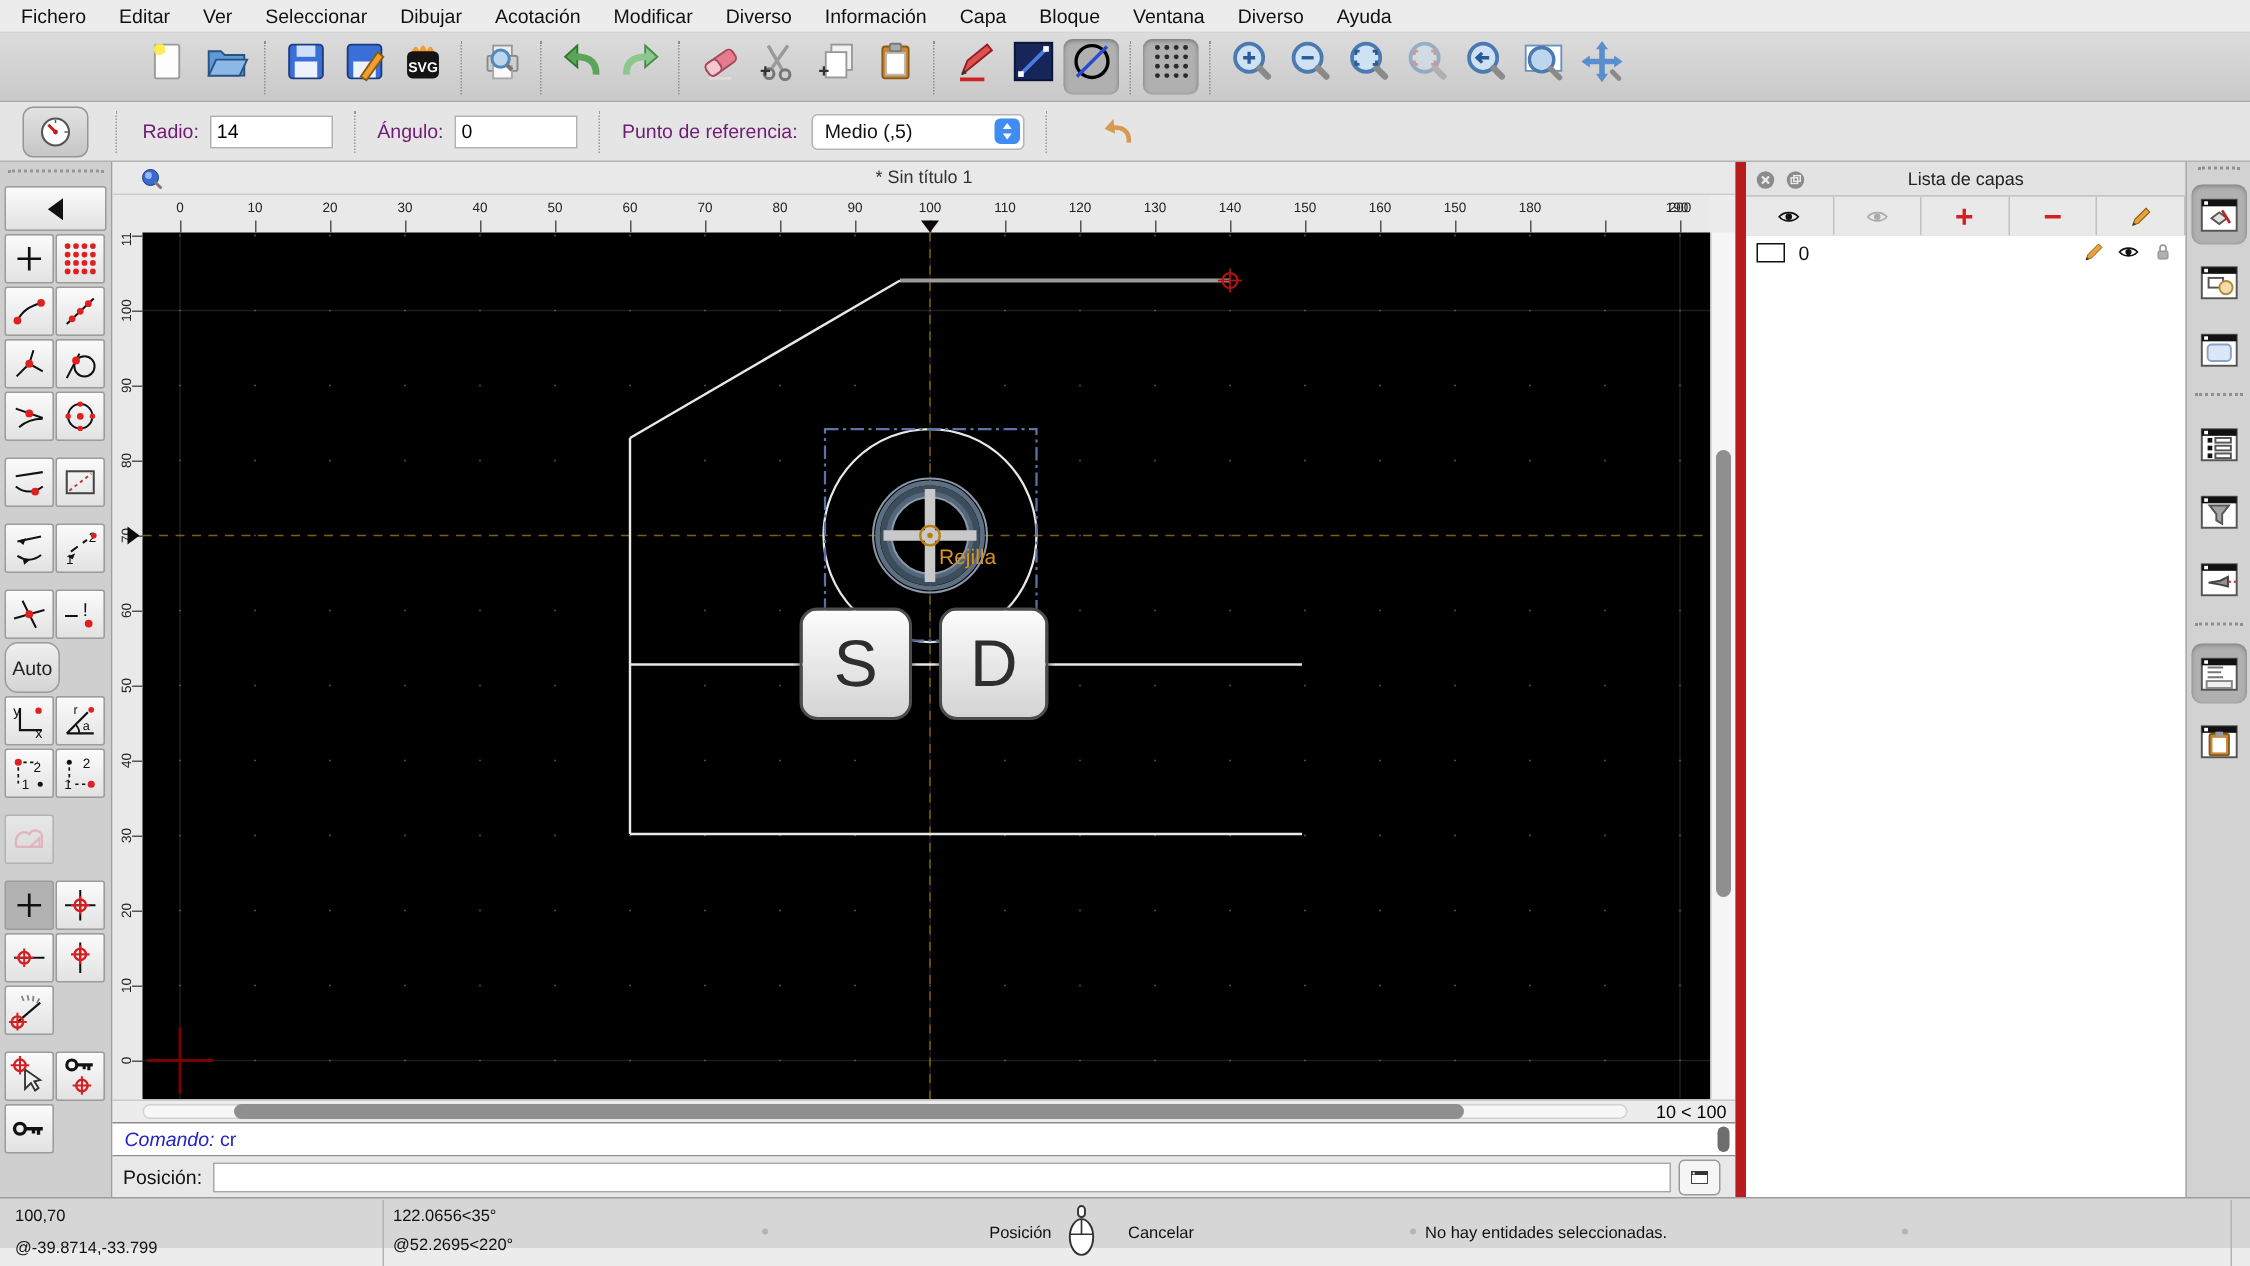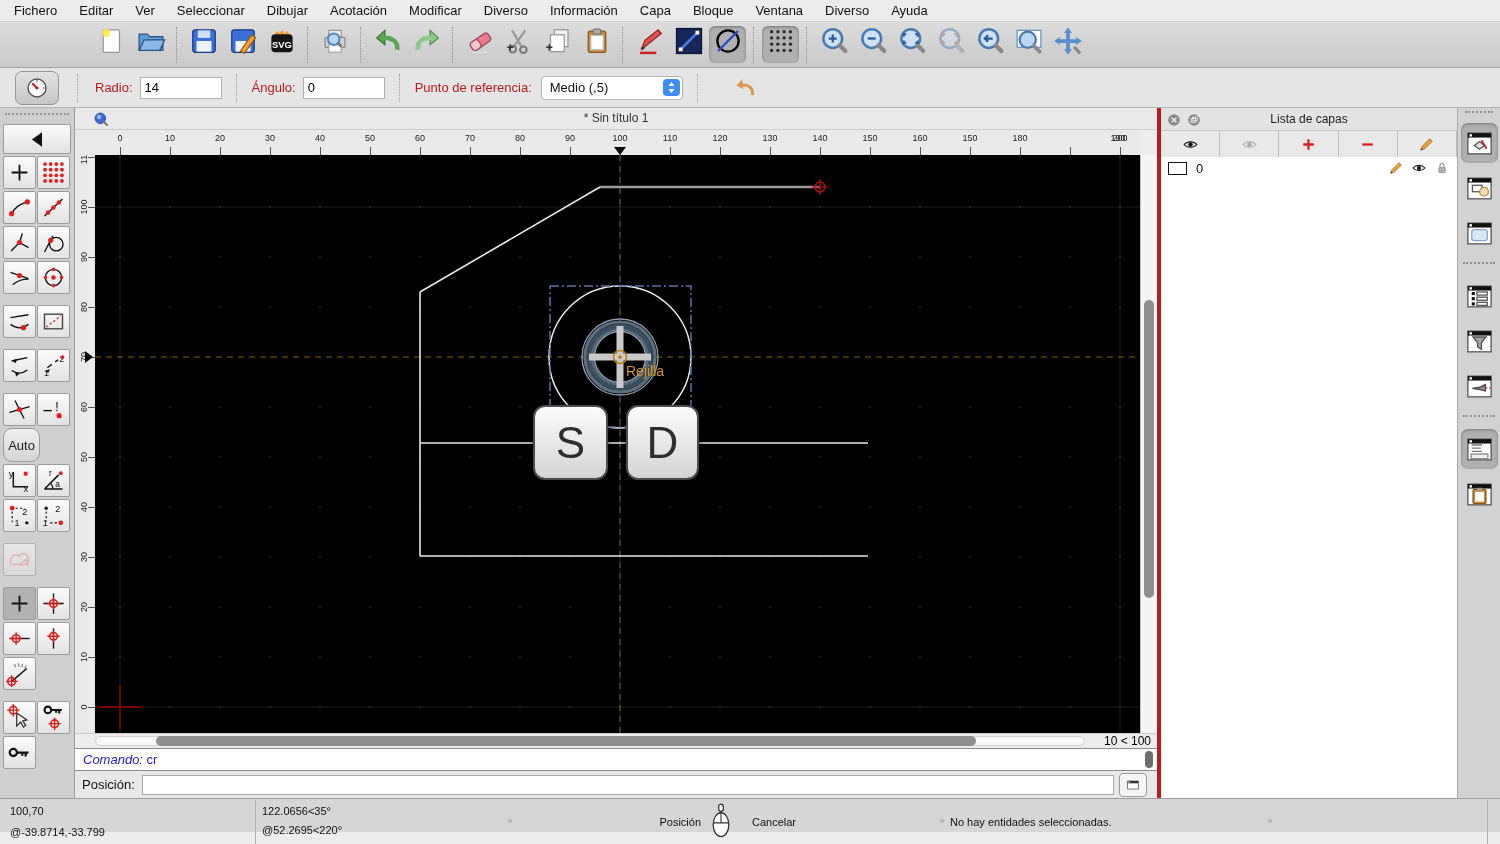--- a/index.html
+++ b/index.html
@@ -16,21 +16,21 @@
   .tbtn svg{width:30px;height:30px}
   .tbtn.pressed{background:#b0b0b0;box-shadow:inset 0 1px 3px rgba(0,0,0,.35)}
   .tbtn.disabled{opacity:.45}
   .tsep{width:1px;height:36px;border-left:1px dotted #8f8f8f;margin:0 6px;flex:none}
   
   #optionsbar{position:absolute;left:0;top:68px;width:1500px;height:40px;background:#e5e5e5;border-bottom:1px solid #b2b2b2;
               display:flex;align-items:center;box-sizing:border-box}
   #tool-toggle{width:42px;height:32px;border:1px solid #969696;border-radius:7px;background:linear-gradient(#e2e2e2,#c6c6c6);
                display:flex;align-items:center;justify-content:center;margin-left:15px;flex:none}
   #tool-toggle svg{width:24px;height:24px}
-  .olabel{font-size:13px;color:#b91c1c;margin-left:12px}
+  .olabel{font-size:13px;color:#701a75;margin-left:12px}
   .oinput{width:72px;height:18px;border:1px solid #b0b0b0;background:#fff;font-size:13px;padding:1px 4px;margin-left:7px;
           font-family:"Liberation Sans",sans-serif}
   .osep{width:1px;height:28px;border-left:1px dotted #9a9a9a;margin:0 14px}
   .oselect{width:132px;height:22px;background:#fff;border:1px solid #b4b4b4;border-radius:4px;display:flex;align-items:center;
            font-size:13px;padding-left:8px;position:relative;margin-left:9px}
   .stepper{position:absolute;right:2px;top:2px;width:17px;height:17px;background:#3f8cf3;border-radius:4px}
   .stepper svg{width:17px;height:17px;display:block}
   #options-reset{margin-left:14px;width:36px;height:32px;display:flex;align-items:center;justify-content:center}
   #options-reset svg{width:26px;height:26px}
   
@@ -76,21 +76,21 @@
            border-bottom:1px solid #8c8c8c;box-sizing:border-box;font-size:13px;line-height:21px;padding-left:8px;color:#2222cc}
   #cmdline .lbl{font-style:italic}
   #cmdscroll{position:absolute;right:4px;top:2px;width:8px;height:17px;background:#6e6e6e;border-radius:4px}
   #posrow{position:absolute;left:75px;top:771px;width:1082px;height:27px;background:#e8e8e8;display:flex;align-items:center;box-sizing:border-box}
   #posrow .plbl{font-size:13px;margin-left:7px}
   #pos-input{width:962px;height:16px;border:1px solid #a8a8a8;background:#fff;margin-left:7px;font-size:13px;
              font-family:"Liberation Sans",sans-serif;padding:1px 4px}
   #pos-btn{width:26px;height:22px;margin-left:5px;border:1px solid #9a9a9a;border-radius:4px;background:#f5f5f5;
            display:flex;align-items:center;justify-content:center}
   
-  #rightpanel{position:absolute;left:1157px;top:108px;width:300px;height:690px;background:#a3a3a3;border-left:4px solid #b91c1c;box-sizing:border-box}
+  #rightpanel{position:absolute;left:1157px;top:108px;width:300px;height:690px;background:#a3a3a3;border-left:7px solid #b91c1c;box-sizing:border-box}
   #rpheader{position:relative;height:22px;background:#e3e3e3;border-bottom:1px solid #c6c6c6;text-align:center;font-size:12px;
             line-height:22px;color:#222}
   .rpico{position:absolute;top:4px;width:14px;height:14px}
   #rptoolbar{display:flex;height:26px;border-bottom:1px solid #c0c0c0}
   .rpbtn{flex:1;border-right:1px solid #c0c0c0;display:flex;align-items:center;justify-content:center;background:#e9e9e9}
   .rpbtn svg{width:17px;height:17px}
   #rplist{position:absolute;left:0;top:49px;right:0;bottom:0;background:#fff}
   .layerrow{height:22px;display:flex;align-items:center;font-size:13px;color:#111}
   .swatch{width:17px;height:11px;border:1px solid #111;background:#fff;margin:0 9px 0 7px;flex:none}
   .layername{flex:1}

